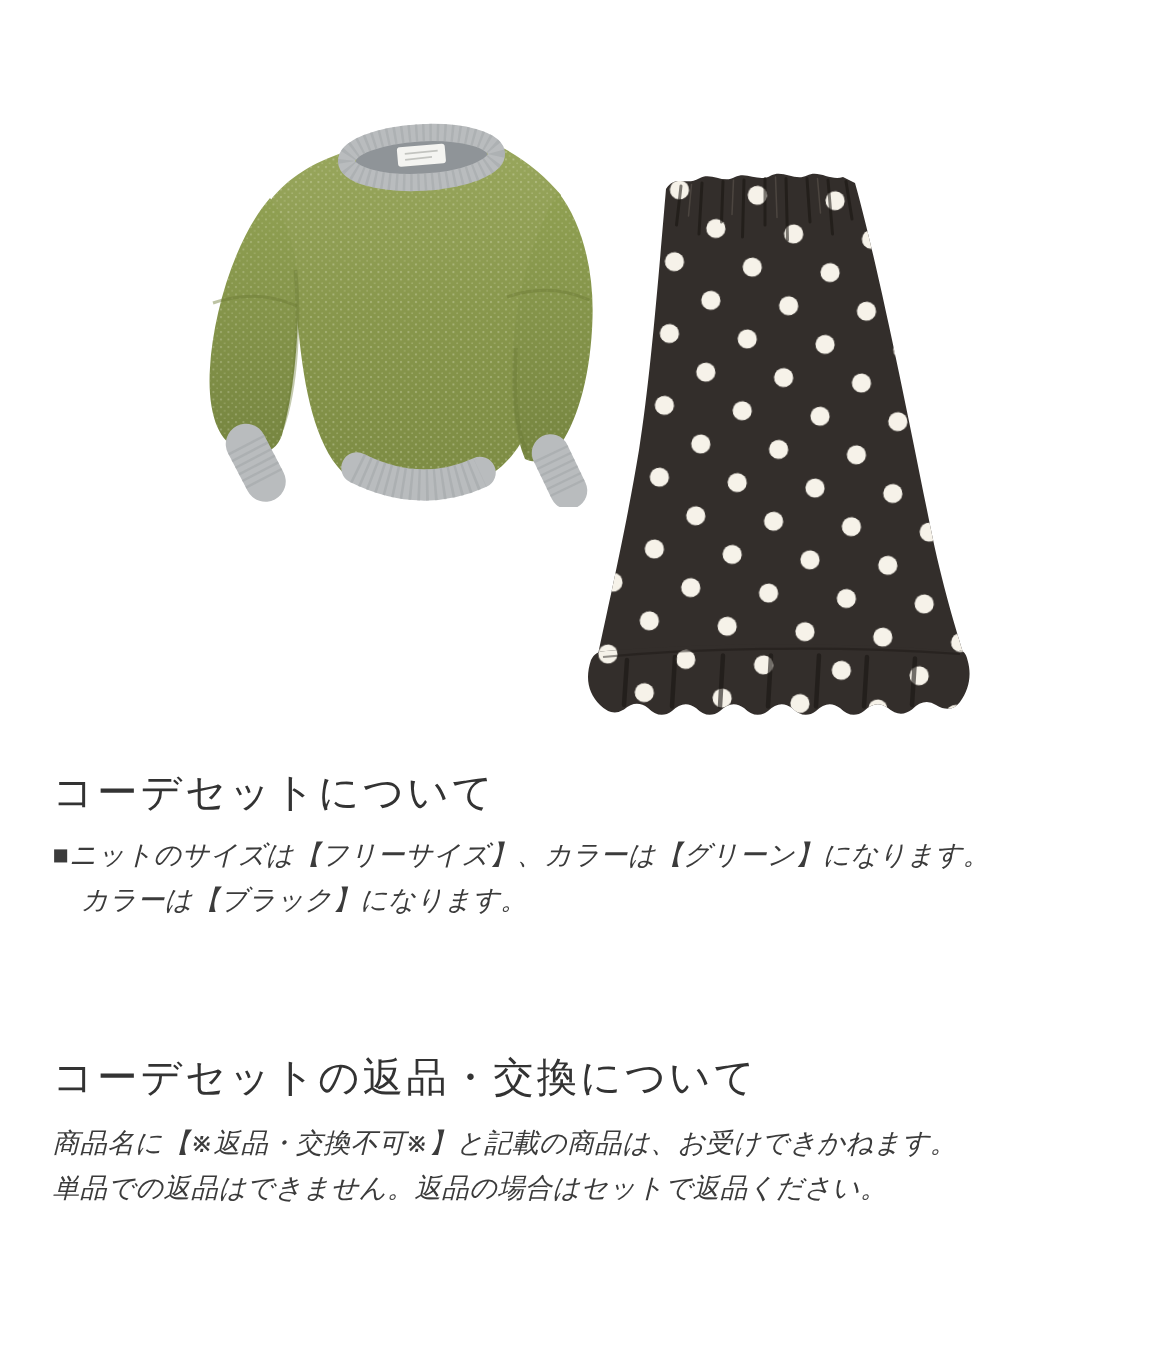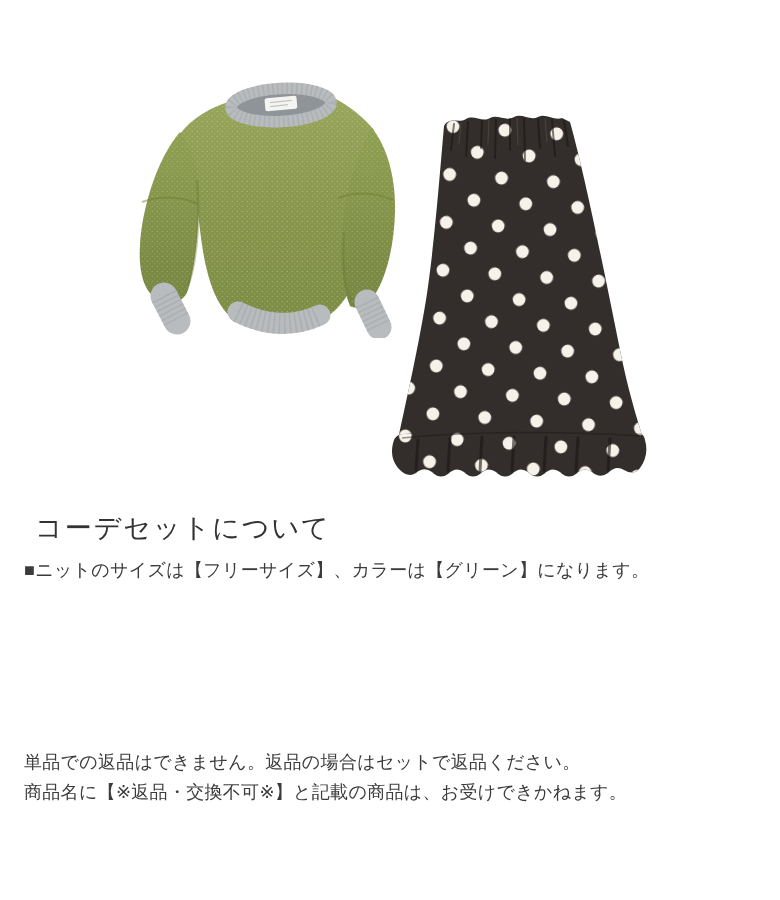--- a/index.html
+++ b/index.html
@@ -13,21 +13,21 @@
   .product-img{position:absolute;display:block;}
   #sweater-svg{left:136px;top:80px;}
   #skirt-svg{left:388px;top:110px;}
   .heading{
     position:absolute;left:35px;margin:0;
     font-size:27px;line-height:27px;font-weight:500;
     letter-spacing:2px;color:#333333;white-space:nowrap;
   }
   #heading-about{top:515px;}
   #heading-returns{top:705px;}
-  .text-block{position:absolute;left:24px;margin:0;}
+  .text-block{position:absolute;left:35px;margin:0;font-style:italic;}
   #about-lines{top:555px;}
   #returns-lines{top:747px;}
   .line{
     margin:0;font-size:18px;line-height:30px;letter-spacing:0.3px;
     color:#3b3b3b;white-space:nowrap;
   }
   .line.indent{padding-left:19px;}
 </style>
 </head>
 <body>
@@ -174,21 +174,23 @@
         <path d="M 222,329 L 220,360"></path>
       </g>
       <path d="M 14,328 C 90,321 180,321 252,326" fill="none" stroke="#1a1613" stroke-width="1.5" opacity="0.45"></path>
     </g>
   </svg>
 
   <h2 class="heading" id="heading-about">コーデセットについて</h2>
 
   <div class="text-block" id="about-lines">
     <p class="line">■ニットのサイズは【フリーサイズ】、カラーは【グリーン】になります。</p>
+    <p class="line indent">カラーは【ブラック】になります。</p>
   </div>
 
+  <h2 class="heading" id="heading-returns">コーデセットの返品・交換について</h2>
 
   <div class="text-block" id="returns-lines">
+    <p class="line">商品名に【※返品・交換不可※】と記載の商品は、お受けできかねます。</p>
     <p class="line">単品での返品はできません。返品の場合はセットで返品ください。</p>
-    <p class="line">商品名に【※返品・交換不可※】と記載の商品は、お受けできかねます。</p>
   </div>
 
 </div>
 
 </body></html>

